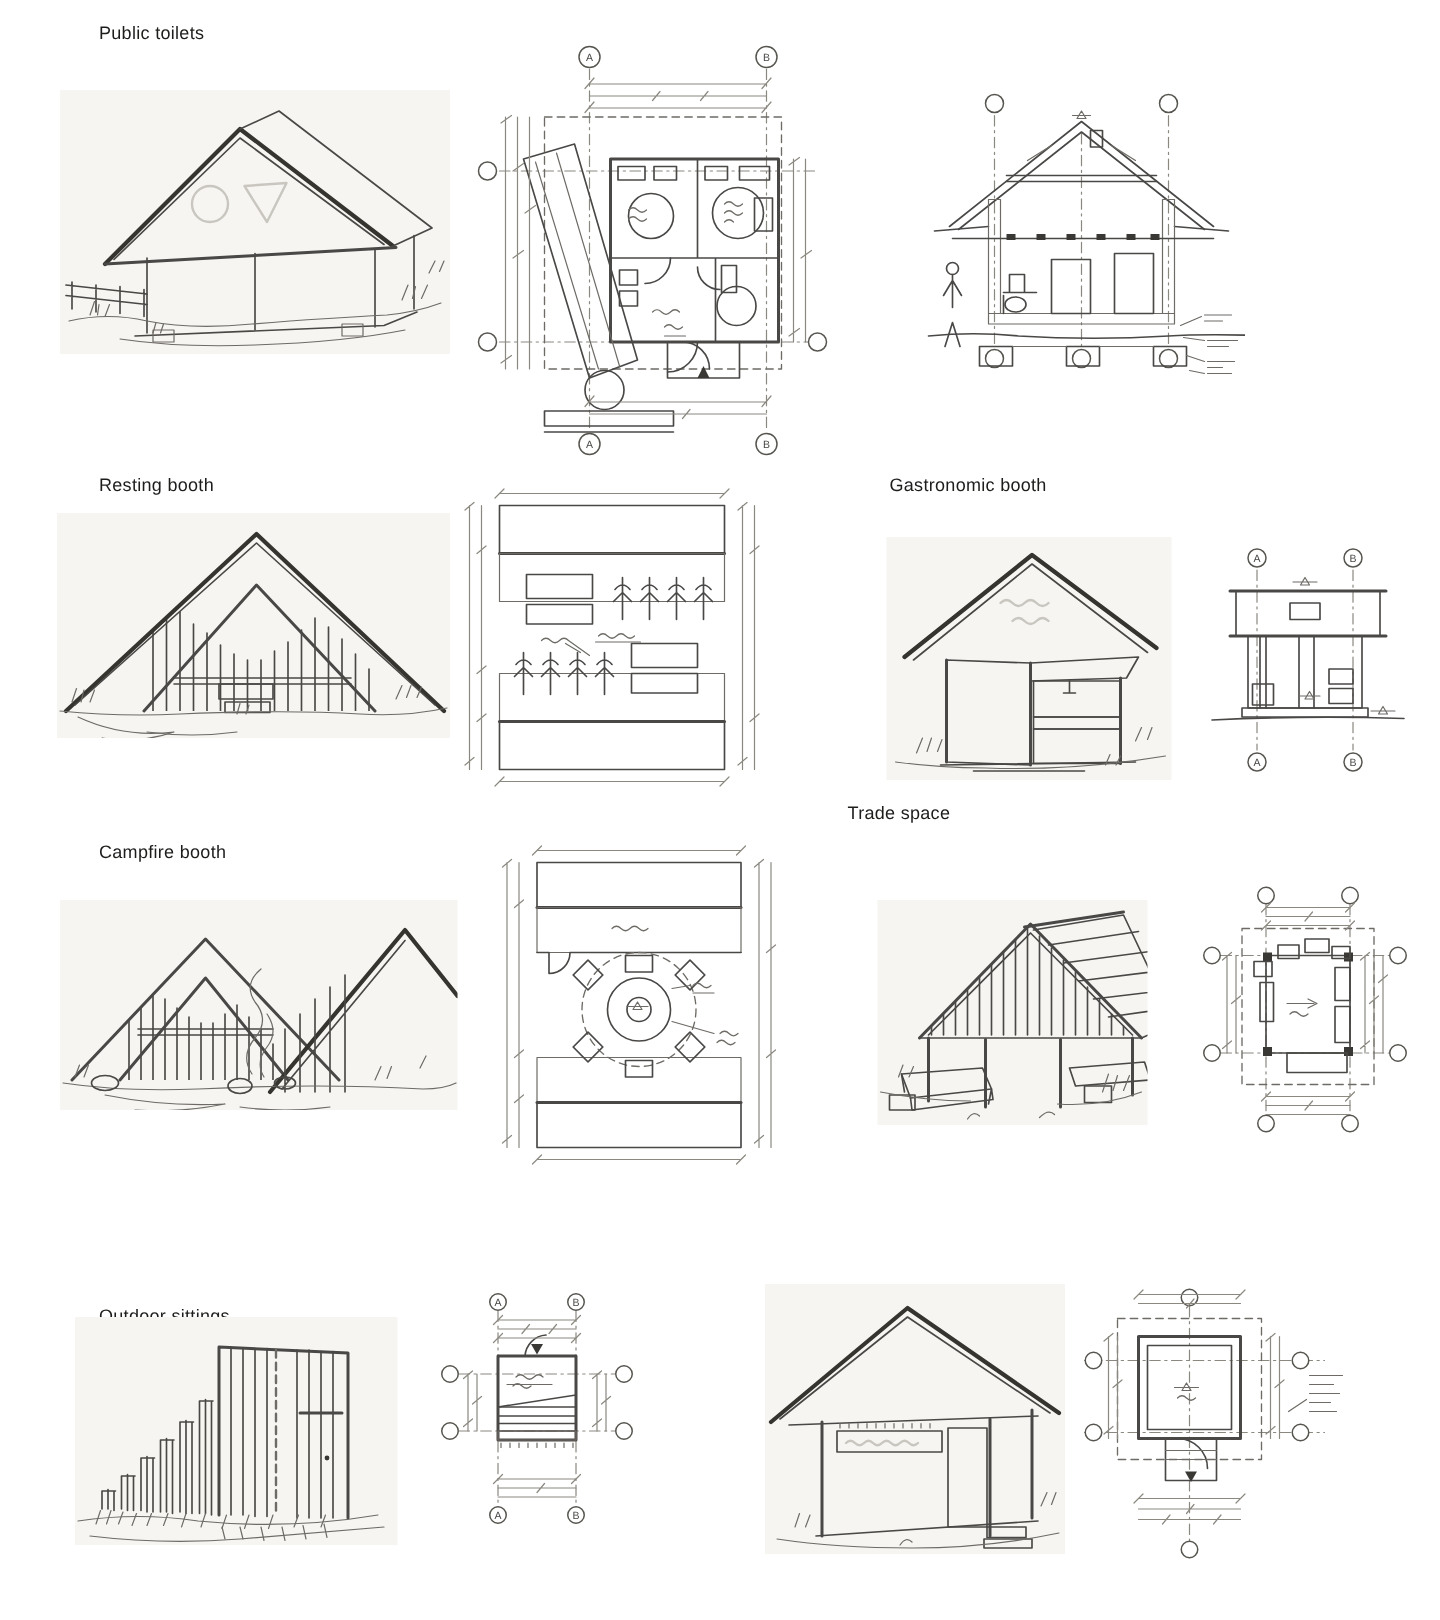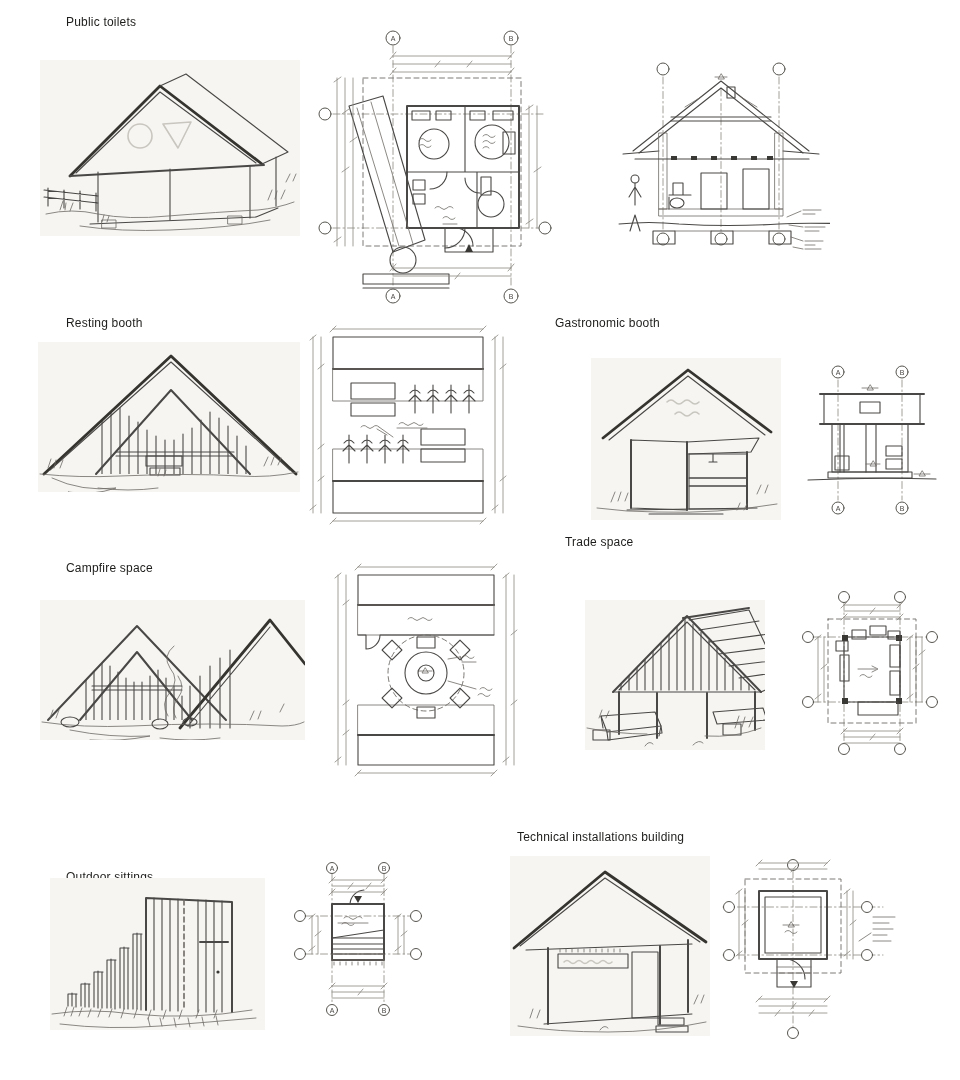--- a/index.html
+++ b/index.html
@@ -213,21 +213,21 @@
       <g class="hw">
         <path d="M172,162 l14,-6 m2,-1 h18 m-18,4 h12"></path>
         <path d="M174,170 l14,2 m2,0 h20 m-20,4 h14"></path>
         <path d="M176,182 l12,4 m2,0 h18 m-18,4 h10"></path>
         <path d="M178,192 l10,2 m2,0 h16"></path>
       </g>
     </svg>
   </figure>
 
   <div class="sec-label" style="left:66px;top:316px;">Resting booth</div>
-  <div class="sec-label" style="left:555px;top:316px;">Gastronomic booth</div>
+  <div class="sec-label" style="left:593px;top:316px;">Gastronomic booth</div>
 
   <figure class="paper" style="left:38px;top:342px;width:262px;height:150px;">
     <svg width="262" height="150" viewBox="0 0 262 150">
       <defs>
           <clipPath id="clipRest">
             <polygon points="6,132 133,14 258,132"></polygon>
           </clipPath>
         </defs>
       <g>
         <g clip-path="url(#clipRest)">
@@ -389,21 +389,21 @@
       </g>
       <g>
         <rect x="26" y="112" width="84" height="6" class="s"></rect>
         <path class="s" d="M6,120 Q70,117 134,119"></path>
         <rect x="20" y="120" width="96" height="11" fill="url(#pHatch)"></rect>
         <path class="hw" d="M112,114 h16 m-8,-3 l-3,5 h6 z"></path>
       </g>
     </svg>
   </figure>
 
-  <div class="sec-label" style="left:66px;top:561px;">Campfire space</div>
+  <div class="sec-label" style="left:66px;top:561px;">Campfire booth</div>
   <div class="sec-label" style="left:565px;top:535px;">Trade space</div>
 
   <figure class="paper" style="left:40px;top:600px;width:265px;height:140px;">
     <svg width="265" height="140" viewBox="0 0 265 140">
       <defs>
         <clipPath id="clipCampL">
             <polygon points="8,120 97,26 186,120"></polygon>
           </clipPath>
         <clipPath id="clipCampR">
             <polygon points="140,128 230,20 300,128"></polygon>
@@ -574,21 +574,20 @@
       <g class="dim">
         <path d="M44,20 H100 M44,26 H100 M44,32 H100 M41,23 l6,-6 M97,23 l6,-6 M41,35 l6,-6 M97,35 l6,-6 M70,29 l5,-6"></path>
         <path d="M44,146 H100 M44,152 H100 M44,158 H100 M41,149 l6,-6 M97,149 l6,-6 M70,155 l5,-6"></path>
         <path d="M18,52 V117 M24,52 V117 M15,55 l6,-5 M15,114 l6,-5 M21,84 l6,-5"></path>
         <path d="M110,52 V117 M116,52 V117 M122,52 V117 M107,55 l6,-5 M107,114 l6,-5 M113,84 l6,-5 M119,70 l6,-5"></path>
       </g>
     </svg>
   </figure>
 
   <div class="sec-label" style="left:66px;top:870px;">Outdoor sittings</div>
-  <div class="sec-label" style="left:517px;top:830px;">Technical installations building</div>
 
   <figure class="paper" style="left:50px;top:878px;width:215px;height:152px;">
     <svg width="215" height="152" viewBox="0 0 215 152">
       <g class="s">
         <path d="M18,128 V116 M22,128 V115 M26,129 V116 M18,116 H27"></path>
         <path d="M31,128 V106 M35,129 V105 M39,129 V106 M31,106 H40"></path>
         <path d="M44,129 V94 M48,130 V93 M52,130 V94 M44,94 H53"></path>
         <path d="M57,130 V82 M61,130 V81 M65,131 V82 M57,82 H66"></path>
         <path d="M70,130 V70 M74,131 V69 M78,131 V70 M70,70 H79"></path>
         <path d="M83,131 V56 M87,131 V55 M91,132 V56 M83,56 H92"></path>

